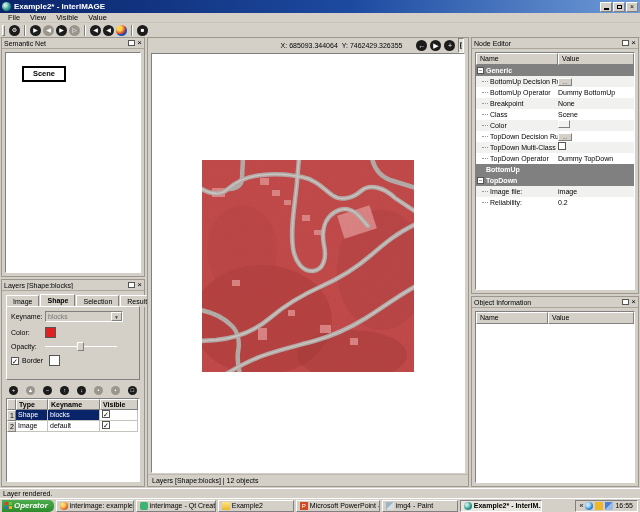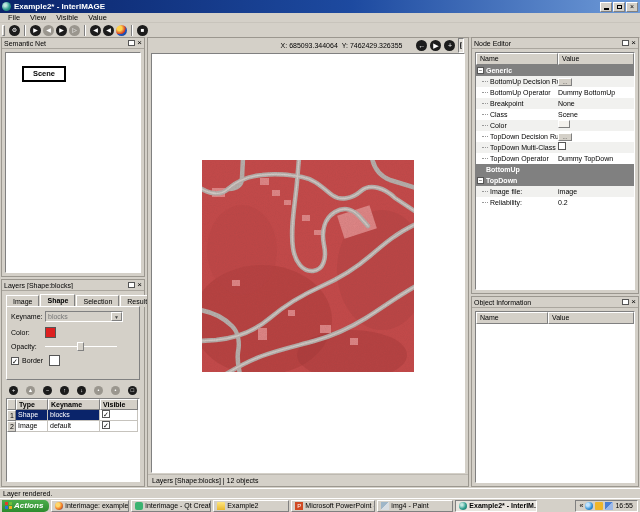--- a/index.html
+++ b/index.html
@@ -411,21 +411,21 @@
   </div>
 
   <div id="taskbar">
     <span id="start-btn">
       <span class="winlogo">
           <i class="wl-r"></i>
           <i class="wl-g"></i>
           <i class="wl-b"></i>
           <i class="wl-y"></i>
         </span>
-      <span>Actions</span>
+      <span>Operator</span>
     </span>
     <span class="task" style="width:78px;">
       <span class="ticon ti-firefox"></span>
       <span>interimage: examples:ex...</span>
     </span>
     <span class="task" style="width:80px;">
       <span class="ticon ti-qt"></span>
       <span>interimage - Qt Creator</span>
     </span>
     <span class="task" style="width:76px;">

